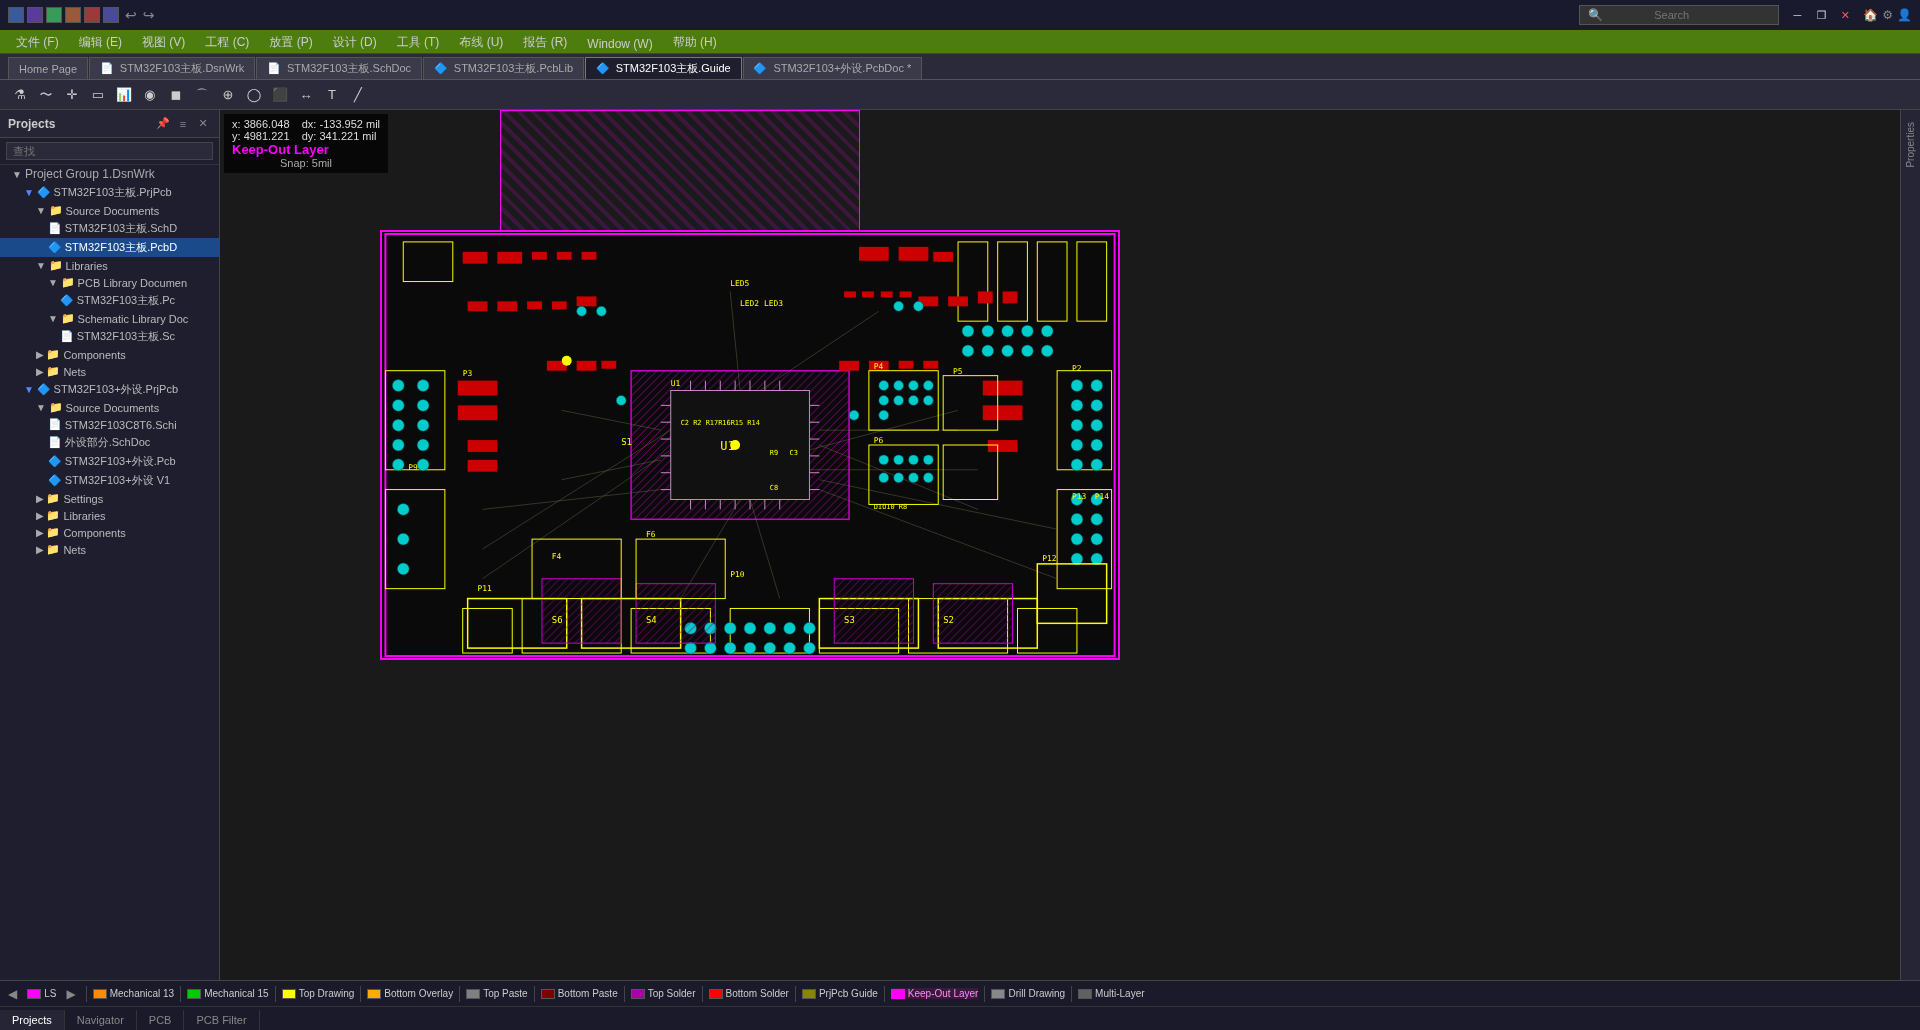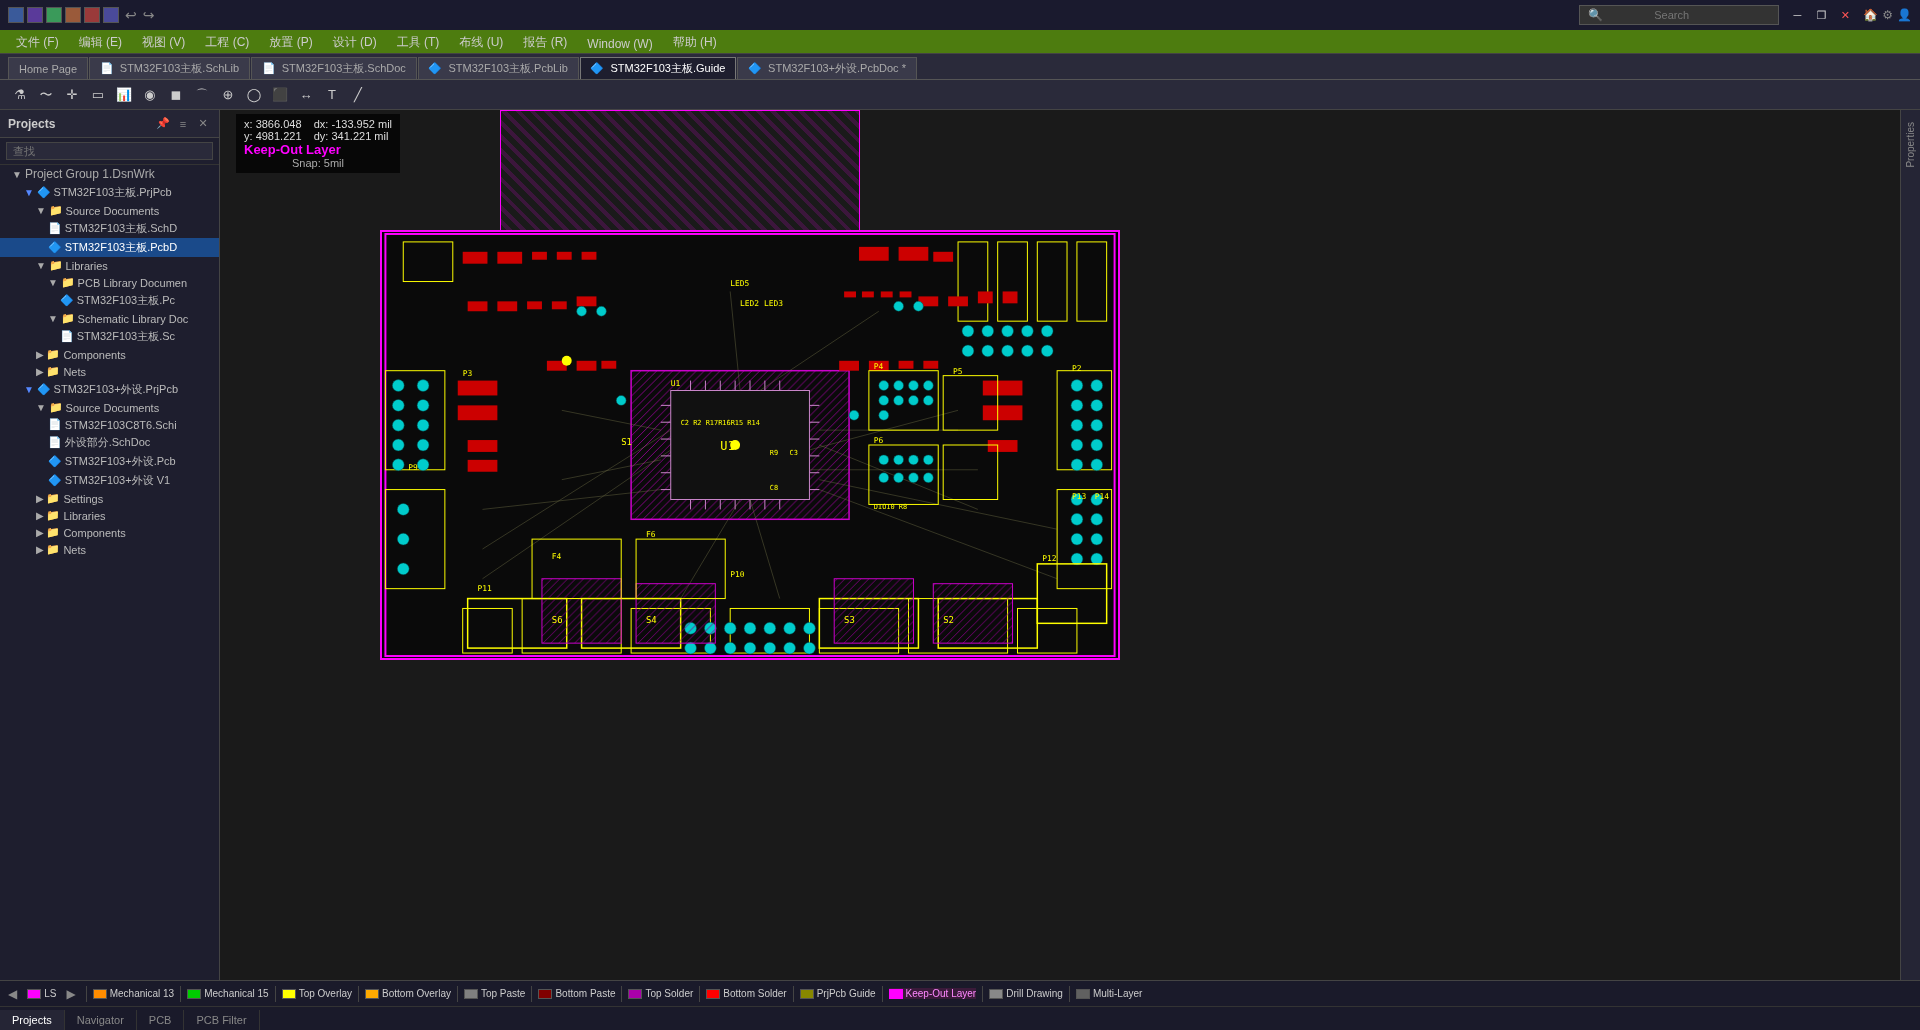--- a/index.html
+++ b/index.html
@@ -142,21 +142,21 @@
       flex: 1;
       background: #1a1a1a;
       position: relative;
       overflow: hidden;
     }
 
     
     #coord-display {
       position: absolute;
       top: 4px;
-      left: 16px;
+      left: 4px;
       background: rgba(0,0,0,0.7);
       padding: 4px 8px;
       font-size: 11px;
       color: #ddd;
       z-index: 10;
     }
     #coord-display .layer-name { color: #ff00ff; font-weight: bold; font-size: 13px; }
     #coord-display .snap { color: #aaa; text-align: center; }
 
     
@@ -309,21 +309,21 @@
   <div class="menu-item">Window (W)</div>
   <div class="menu-item">帮助 (H)</div>
 </div>
 
 <div id="tabbar">
   <div class="tab">
       <span>Home Page</span>
     </div>
   <div class="tab">
       <span style="color:#88cc88;margin-right:2px;">📄</span>
-      <span>STM32F103主板.SchLib</span>
+      <span>STM32F103主板.DsnWrk</span>
     </div>
   <div class="tab">
       <span style="color:#88cc88;margin-right:2px;">📄</span>
       <span>STM32F103主板.SchDoc</span>
     </div>
   <div class="tab">
       <span style="color:#88aaff;margin-right:2px;">🔷</span>
       <span>STM32F103主板.PcbLib</span>
     </div>
   <div class="tab active">
@@ -901,21 +901,21 @@
     <span>Mechanical 13</span>
   </div>
   <div class="layer-separator"></div>
   <div class="layer-item">
     <div class="layer-color" style="background:#00cc00;"></div>
     <span>Mechanical 15</span>
   </div>
   <div class="layer-separator"></div>
   <div class="layer-item">
     <div class="layer-color" style="background:#ffff00;"></div>
-    <span>Top Overlay</span>
+    <span>Top Drawing</span>
   </div>
   <div class="layer-separator"></div>
   <div class="layer-item">
     <div class="layer-color" style="background:#ffaa00;"></div>
     <span>Bottom Overlay</span>
   </div>
   <div class="layer-separator"></div>
   <div class="layer-item">
     <div class="layer-color" style="background:#808080;"></div>
     <span>Top Paste</span>

